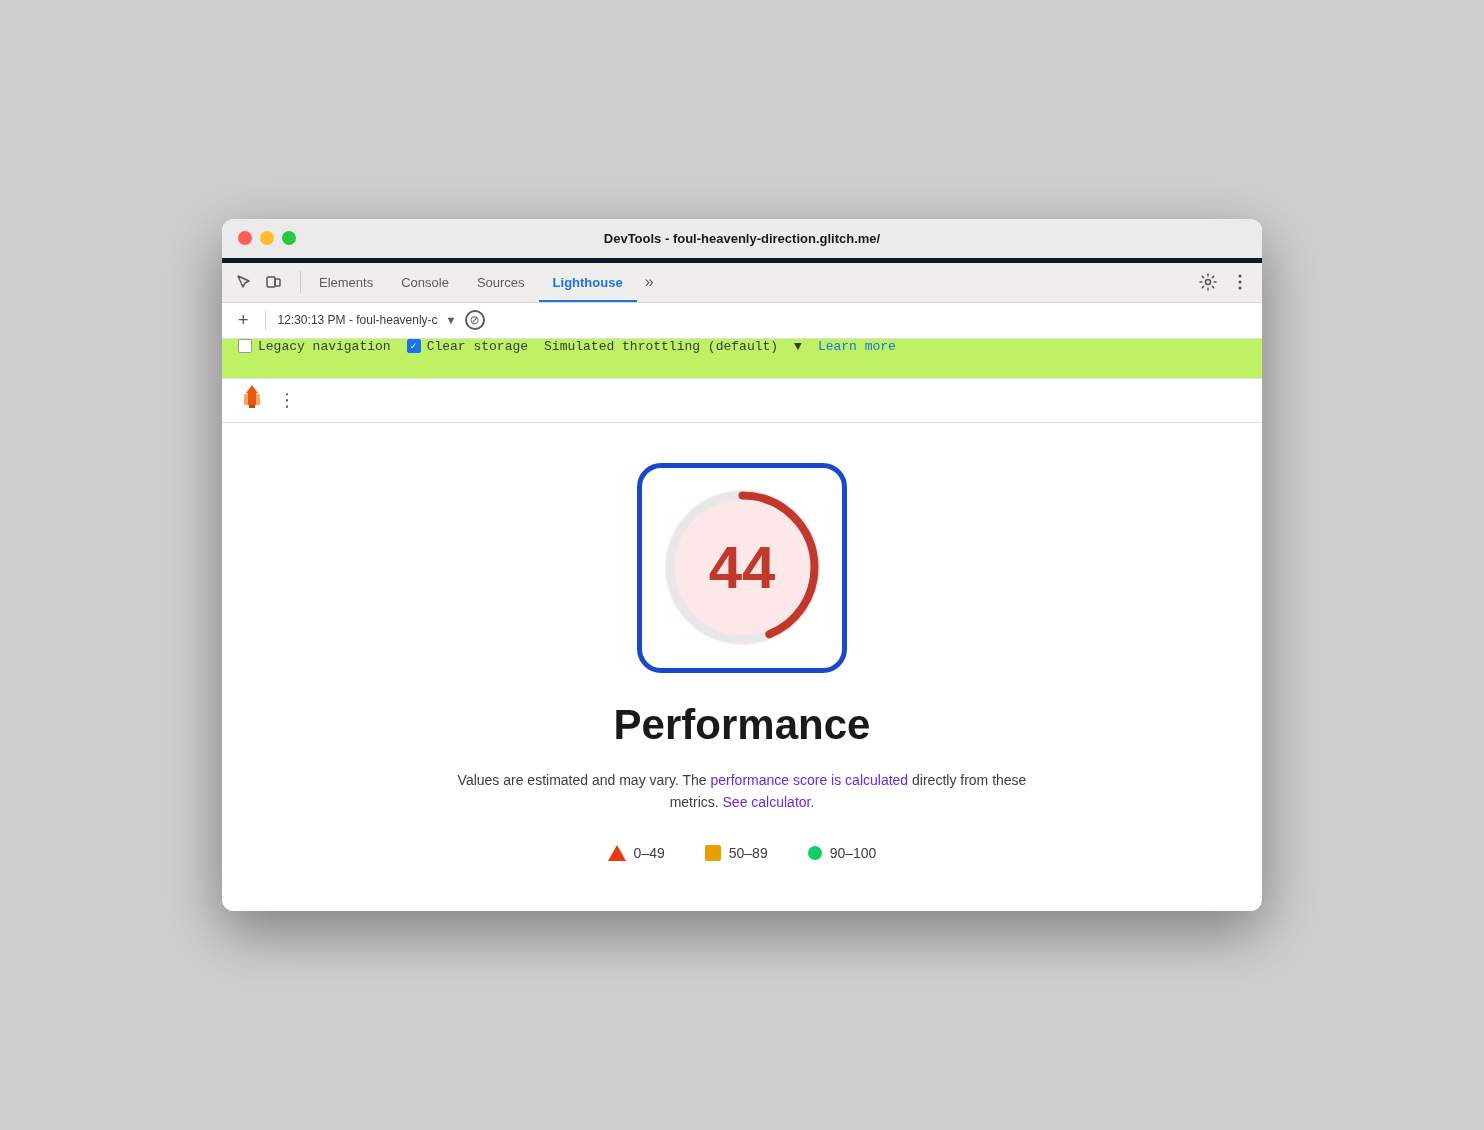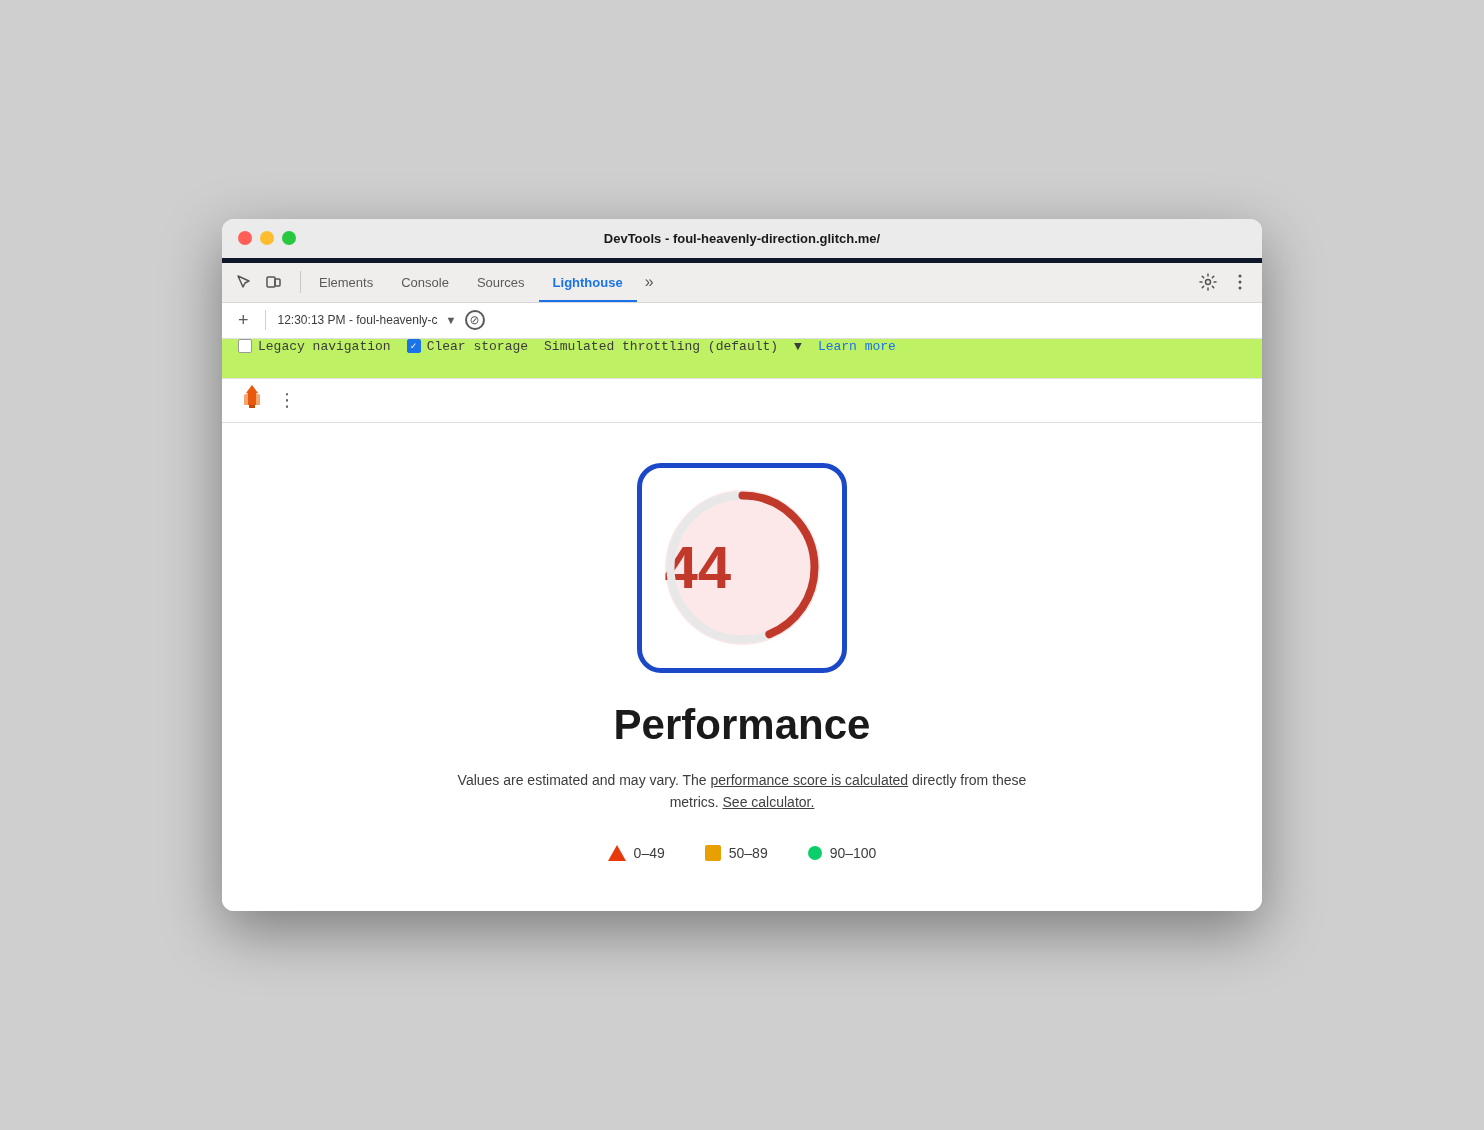--- a/index.html
+++ b/index.html
@@ -261,21 +261,21 @@
       position: relative;
       background: #fff;
     }
     .score-circle-bg {
       width: 155px;
       height: 155px;
       border-radius: 50%;
       background: #fce8e8;
       display: flex;
       align-items: center;
-      justify-content: flex-start;
+      justify-content: center;
       position: relative;
     }
     .score-number {
       font-size: 60px;
       font-weight: 700;
       color: #c0392b;
       line-height: 1;
     }
     .score-arc {
       position: absolute;
@@ -294,22 +294,21 @@
     }
     .perf-description {
       font-size: 14px;
       color: #3c3c3c;
       text-align: center;
       max-width: 580px;
       line-height: 1.6;
       margin-bottom: 32px;
     }
     .perf-description a {
-      color: #404040;
-      text-decoration: underline;
+      color: #6d28d9;
       cursor: pointer;
     }
     
     .legend {
       display: flex;
       align-items: center;
       gap: 40px;
       font-size: 14px;
       color: #3c3c3c;
     }

